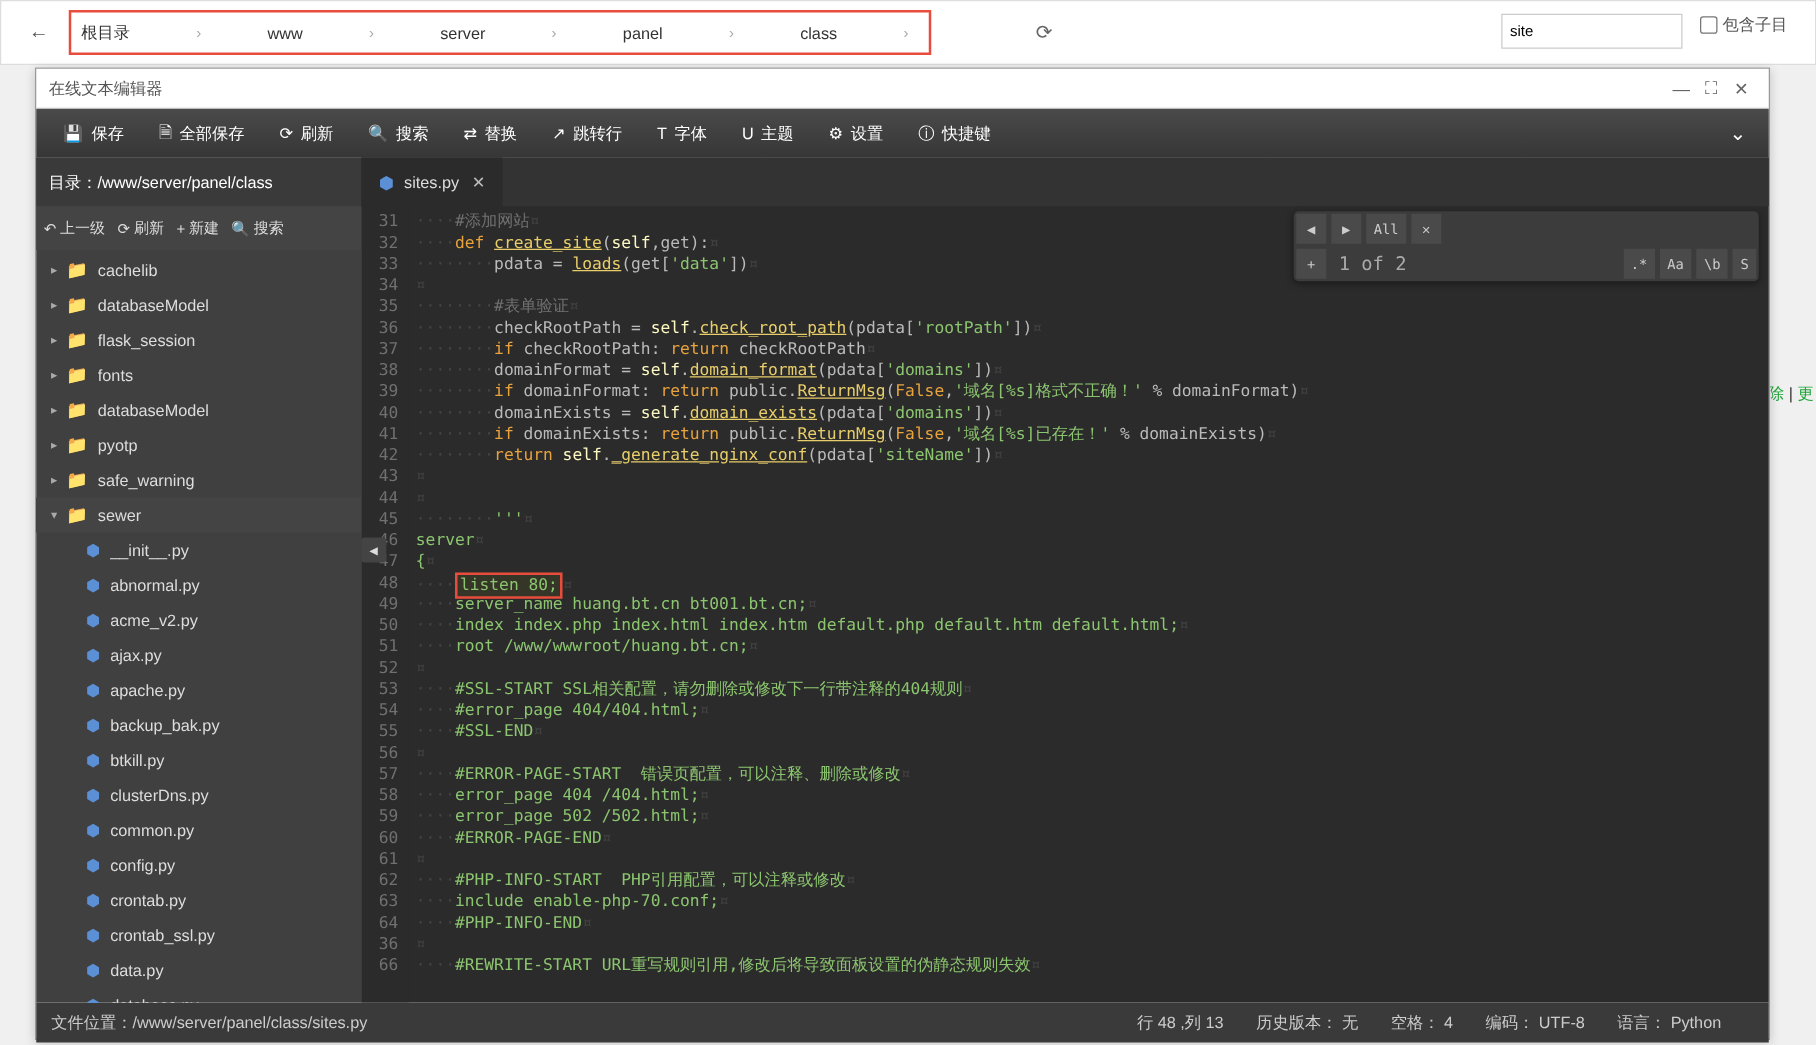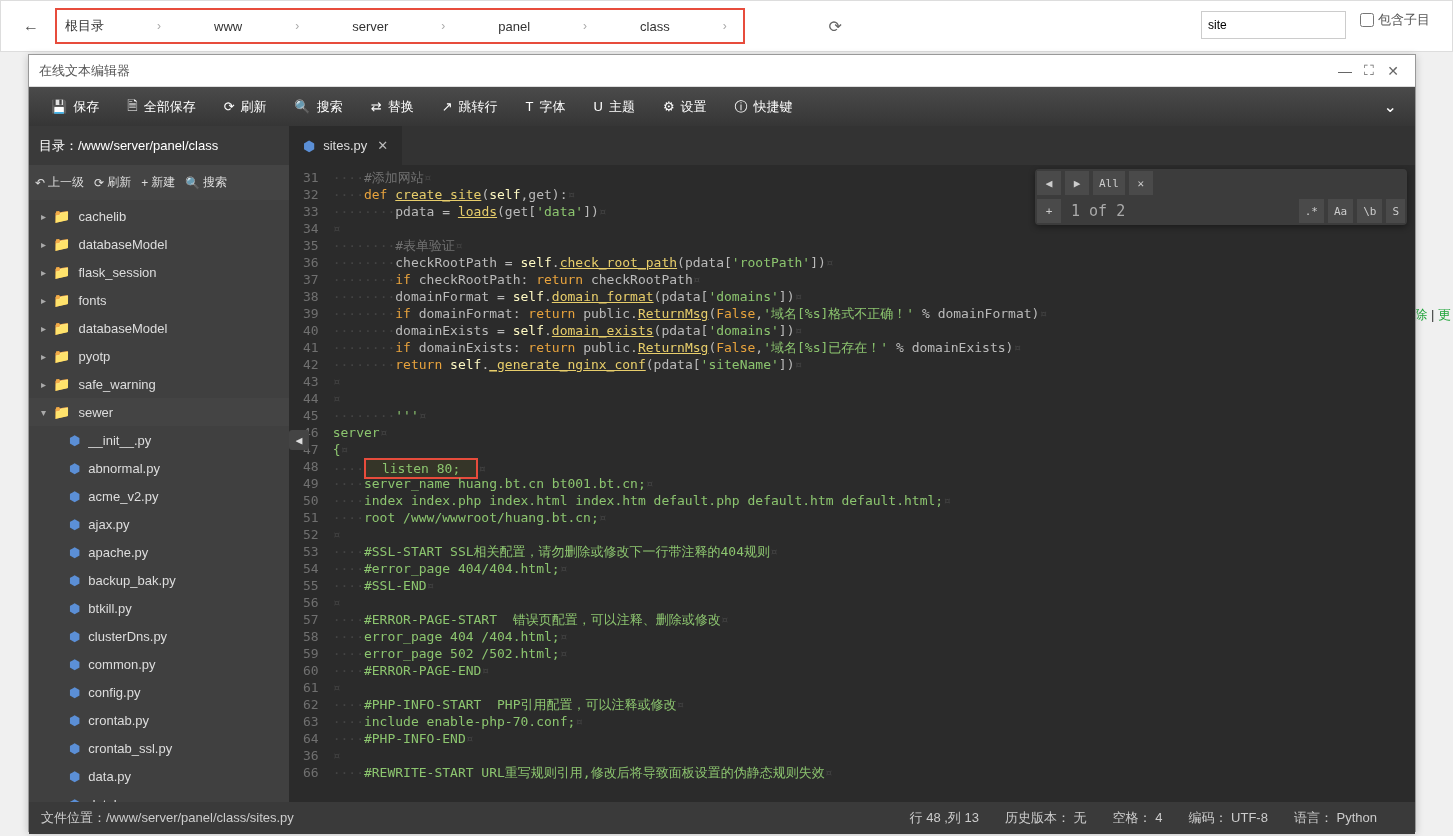--- a/index.html
+++ b/index.html
@@ -53,21 +53,21 @@
 .code { flex: 1; padding: 4px 0; color: #bababa; white-space: pre; overflow: hidden; }
 .code .row { height: 17px; padding-left: 6px; }
 .kw { color: #e8a33d; }
 .fn { color: #e8ce6b; text-decoration: underline; }
 .str { color: #8cc56f; }
 .cm { color: #707070; }
 .op { color: #bababa; }
 .self { color: #fef9c3; }
 .bool { color: #e8a33d; }
 .ws { color: #444; }
-.highlight-box { border: 2px solid #e74c3c; background: rgba(255,255,0,0.05); display: inline-block; padding: 0 16px; }
+.highlight-box { border: 2px solid #e74c3c; background: rgba(255,255,0,0.05); display: inline-block; padding: 0 2px; }
 .splitter { position: absolute; left: 0; top: 265px; width: 20px; height: 20px; background: #444; border-radius: 3px; color: #ddd; display: flex; align-items: center; justify-content: center; font-size: 11px; cursor: pointer; z-index: 5; }
 
 .search-panel { position: absolute; right: 8px; top: 4px; width: 372px; background: #3c3c3c; border-radius: 4px; z-index: 10; box-shadow: 0 2px 6px rgba(0,0,0,0.4); }
 .sp-row { display: flex; align-items: center; height: 28px; }
 .sp-row input { flex: 1; background: #2b2b2b; border: none; color: #ddd; padding: 0 8px; height: 22px; margin: 3px; font-size: 13px; font-family: Consolas, monospace; }
 .sp-btn { width: 24px; height: 24px; background: #4a4a4a; color: #ccc; display: flex; align-items: center; justify-content: center; font-size: 11px; margin: 2px; cursor: pointer; }
 .sp-btn.txt { width: auto; padding: 0 6px; font-family: Consolas, monospace; }
 .sp-count { flex: 1; color: #aaa; padding-left: 8px; font-size: 15px; }
 
 .statusbar { height: 29px; background: #3a3a3a; color: #ccc; display: flex; align-items: center; padding: 16px 12px; font-size: 13px; }

